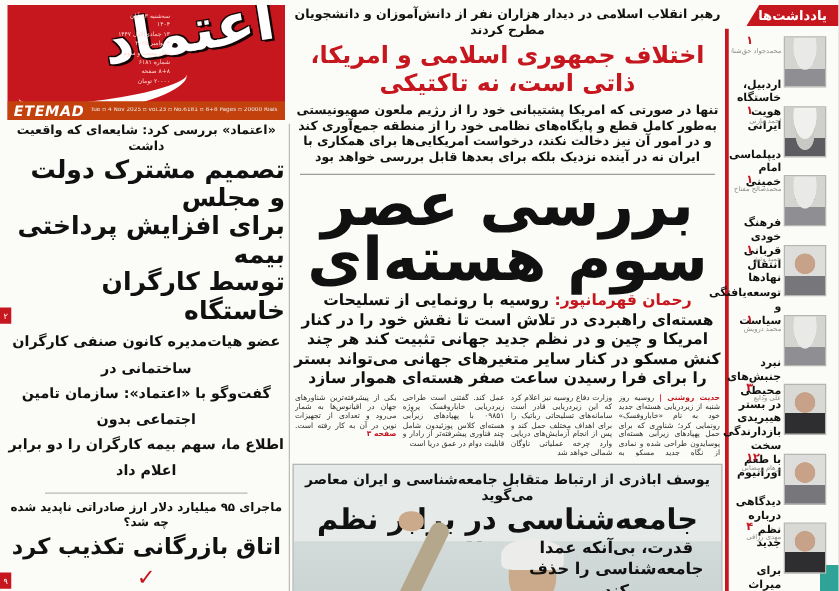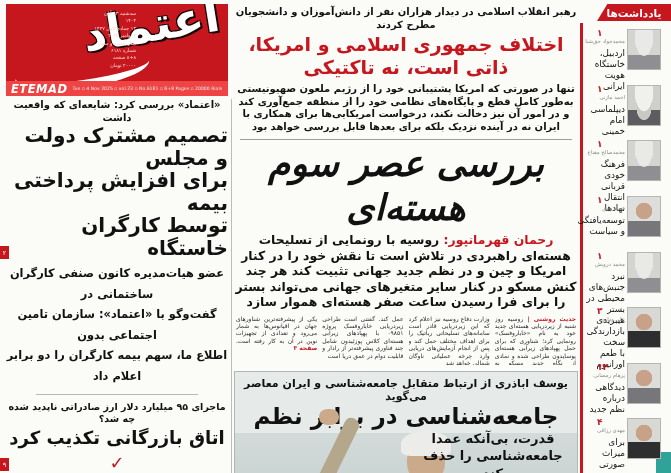--- a/index.html
+++ b/index.html
@@ -6,21 +6,21 @@
   .page{position:relative;width:671px;height:473px;background:#fbfbf8;overflow:hidden;
         font-family:"DejaVu Sans",sans-serif;direction:rtl;color:#111;}
 
   
   .masthead{position:absolute;left:6px;top:4px;width:222px;height:92px;background:#c6171f;overflow:hidden;}
   .logo{position:absolute;right:-2px;top:-6px;width:158px;text-align:center;font-size:46px;font-weight:bold;
         color:#fff;transform:rotate(-9deg);text-shadow:2px 2px 0 #160505,-1px -1px 0 #160505,1px -1px 0 #160505,-1px 1px 0 #160505;}
   .swoosh{position:absolute;left:8px;top:46px;width:136px;height:30px;border-bottom:8px solid #fff;
         border-radius:50%;transform:rotate(-8deg);}
   .mh-dates{position:absolute;left:88px;top:6px;width:42px;color:#ffd8d2;font-size:4.8px;line-height:7.4px;text-align:right;}
-  .mh-bar{position:absolute;left:0;bottom:0;width:100%;height:15px;background:#ef4444;display:flex;align-items:center;
+  .mh-bar{position:absolute;left:0;bottom:0;width:100%;height:15px;background:#c2410c;display:flex;align-items:center;
         gap:5px;padding:0 5px;box-sizing:border-box;direction:ltr;}
   .mh-bar .etemad{color:#fff;font-size:11.5px;font-weight:bold;font-style:italic;letter-spacing:.5px;}
   .mh-bar .info{color:#e9e9e9;font-size:4.6px;white-space:nowrap;overflow:hidden;}
 
   
   .v-gray{position:absolute;left:231px;top:99px;width:1px;height:374px;background:#bdbdb8;}
   .v-red{position:absolute;left:580px;top:23px;width:3px;height:450px;background:#c6171f;}
   .corner-teal{position:absolute;left:656px;top:452px;width:15px;height:21px;background:#2fa397;}
   .edge-sq{position:absolute;width:9px;height:13px;background:#c6171f;color:#fff;font-size:6.5px;
       display:flex;align-items:center;justify-content:center;}
@@ -34,21 +34,21 @@
   .lc-div{position:relative;height:1px;background:#b9b9b5;margin:8px 30px 6px;}
   .h-check{font-size:18px;font-weight:bold;text-align:center;line-height:25px;letter-spacing:-.5px;margin-top:1px;}
   .check{color:#c6171f;}
 
   
   .center{position:absolute;left:234px;top:0;width:344px;height:387px;}
   .ts{padding-top:6px;}
   .ts-head{font-size:19px;font-weight:bold;color:#c6171f;text-align:center;line-height:23px;margin-top:2px;letter-spacing:-.4px;}
   .ts-lead{font-size:10px;font-weight:bold;text-align:center;line-height:12.5px;margin-top:4px;padding:0 2px;}
   .c-div{height:1px;background:#9d9d99;margin:6px 6px 2px;}
-  .m-head{font-size:36px;font-weight:bold;text-align:center;letter-spacing:-1.5px;line-height:44px;font-style:italic;}
+  .m-head{font-size:48px;font-weight:bold;text-align:center;letter-spacing:-1.5px;line-height:44px;}
   .m-sub{font-size:12.4px;font-weight:bold;text-align:center;line-height:15.5px;margin-top:2px;padding:0 1px;}
   .m-sub .author{color:#c6171f;}
   .cols{display:flex;gap:5px;margin-top:5px;height:50px;overflow:hidden;padding:0 2px;}
   .col{flex:1;font-size:6px;line-height:7.4px;text-align:justify;color:#2b2b2b;overflow:hidden;}
   .byline{color:#c6171f;font-weight:bold;}
   .pageref{color:#c6171f;font-weight:bold;}
 
   
   .feature{position:relative;margin-top:6px;height:213px;background:#e6eae8;border:1px solid #b2b7b5;
            box-sizing:border-box;overflow:hidden;}
@@ -66,21 +66,21 @@
   .sidebar{position:absolute;left:585px;top:0;width:86px;height:473px;}
   .sb-banner{position:absolute;top:4px;left:12px;right:0;height:17px;background:#c6171f;color:#fff;
        font-size:10.5px;font-weight:bold;display:flex;align-items:center;justify-content:center;
        clip-path:polygon(14% 0,100% 0,100% 100%,0 100%);}
   .notes{position:absolute;top:26px;left:0;right:0;bottom:2px;display:flex;flex-direction:column;}
   .note{position:relative;flex:1;}
   .note .photo{position:absolute;left:42px;top:3px;width:34px;height:41px;border:1px solid #b5b5b1;box-sizing:border-box;}
   .n-txt{position:absolute;left:0;top:2px;width:40px;}
   .n-num{font-size:9px;color:#c6171f;font-weight:bold;text-align:left;padding-left:12px;line-height:10px;}
   .n-author{font-size:5.4px;color:#8a8a86;text-align:right;line-height:7px;white-space:nowrap;overflow:hidden;}
-  .n-title{font-size:8.8px;font-weight:normal;text-align:right;line-height:11px;margin-top:3px;letter-spacing:-.3px;}
+  .n-title{font-size:8.8px;font-weight:bold;text-align:right;line-height:11px;margin-top:18px;letter-spacing:-.3px;}
   .photo.plain{background-image:
       radial-gradient(circle at 50% 36%, #c7a188 0 8px, transparent 8.5px),
       linear-gradient(180deg,#dddddb 0 62%, #77777b 62% 100%);}
   .photo.gray{background-image:
       radial-gradient(ellipse at 50% 20%, #e9e9e7 0 9px, transparent 9.5px),
       radial-gradient(circle at 50% 40%, #c7a188 0 8px, transparent 8.5px),
       linear-gradient(180deg,#d4d4d0 0 64%, #8f8f93 64% 100%);}
   .photo.cleric{background-image:
       radial-gradient(ellipse at 50% 16%, #f0f0ee 0 9px, transparent 9.5px),
       radial-gradient(circle at 50% 38%, #c7a188 0 8px, transparent 8.5px),

